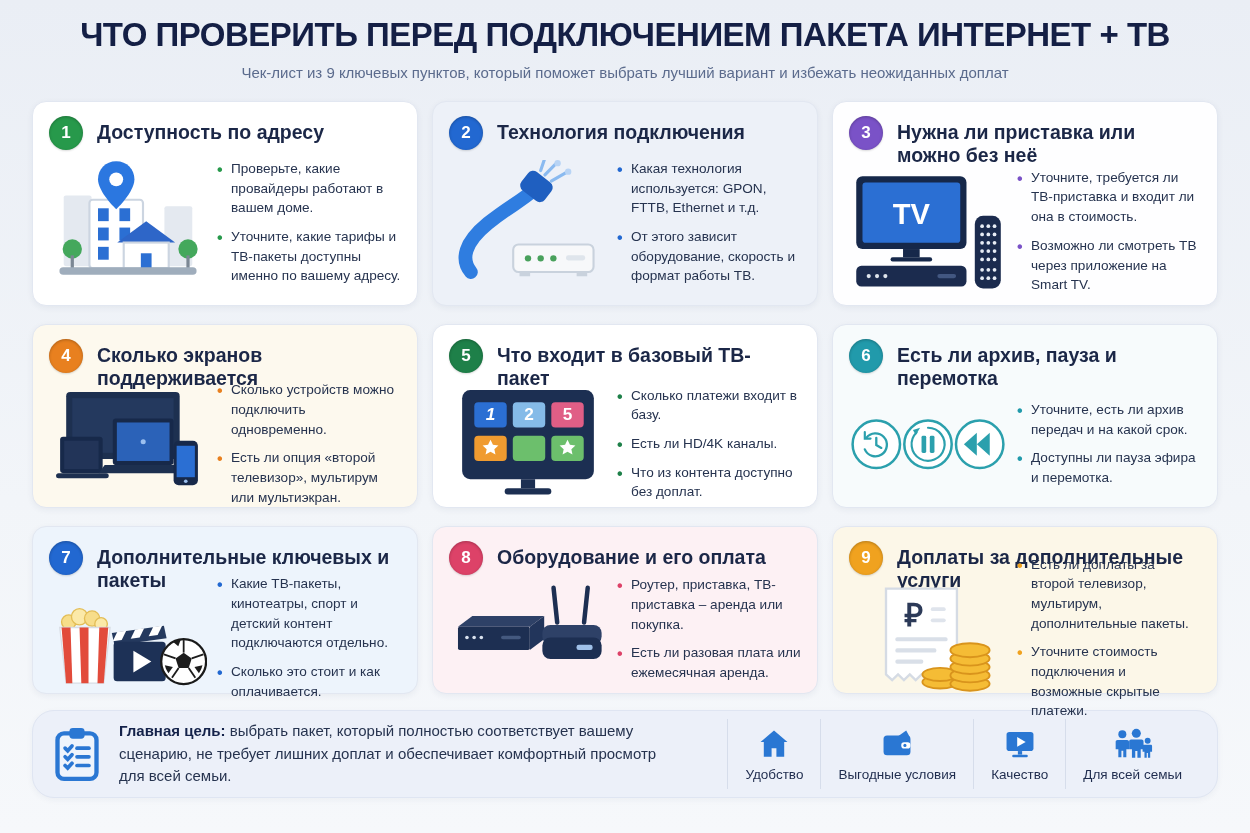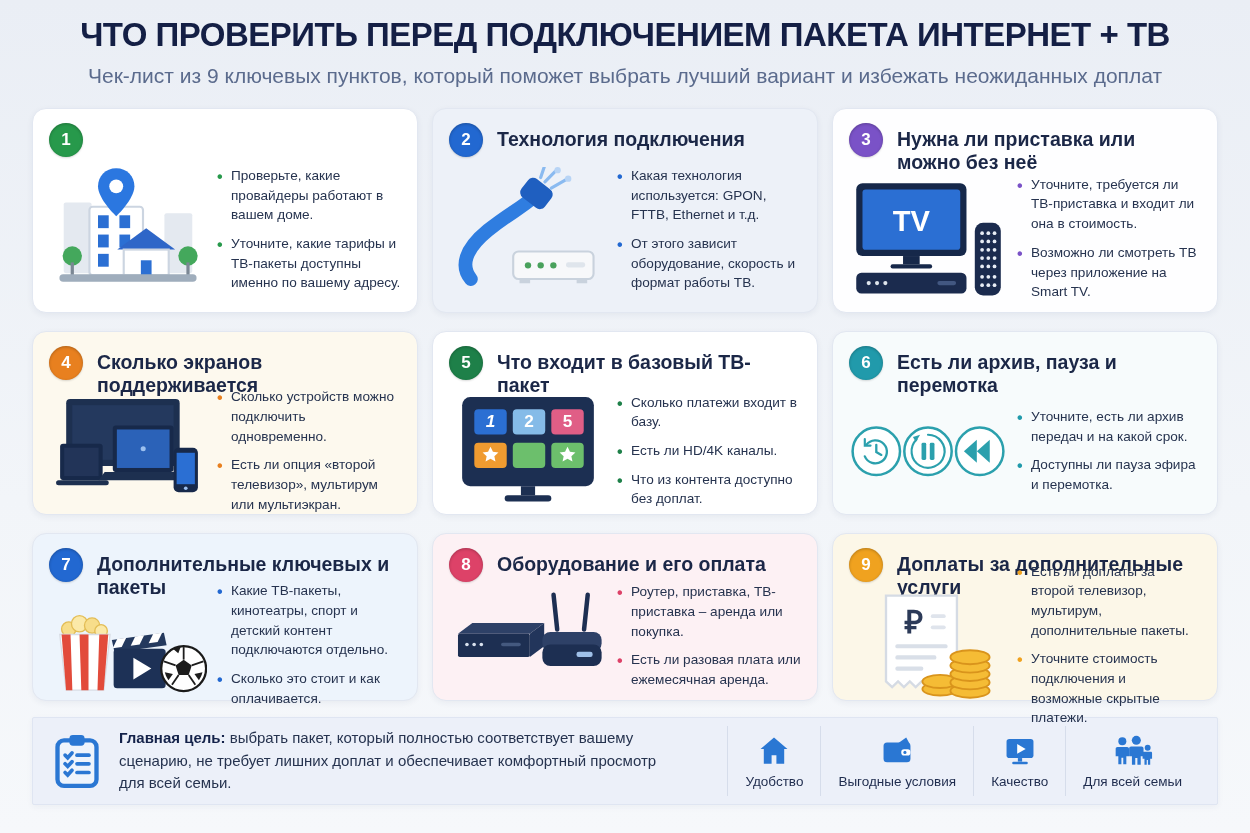--- a/index.html
+++ b/index.html
@@ -9,21 +9,21 @@
     width:1250px; height:833px; overflow:hidden;
     background:linear-gradient(180deg,#eaeef5 0%,#f2f5f9 60%,#f6f8fb 100%);
     padding-top:16px;
   }
   
   .hdr { text-align:center; }
   .hdr h1 {
     font-size:33px; font-weight:800; letter-spacing:-0.5px;
     color:#141f45; line-height:1.15;
   }
-  .hdr p { margin-top:10px; font-size:21px; color:#5b6b8d; }
+  .hdr p { margin-top:10px; font-size:15px; color:#5b6b8d; }
   
   .grid {
     margin:20px 32px 0; display:grid;
     grid-template-columns:repeat(3,1fr);
     grid-template-rows:205px 184px 168px;
     gap:18px 14px;
   }
   .card {
     border-radius:14px; border:1px solid #e2e7f1;
     box-shadow:0 2px 6px rgba(30,50,90,.06);
@@ -47,21 +47,21 @@
   .bullets li {
     position:relative; padding-left:14px; margin:9px 0;
     font-size:13.6px; color:#26334f; line-height:1.45;
   }
   .bullets li::before {
     content:"•"; position:absolute; left:0; top:-1px;
     color:var(--accent); font-size:16px; font-weight:700;
   }
   
   .footer {
-    margin:16px 32px 0; height:88px; border-radius:2px;
+    margin:16px 32px 0; height:88px; border-radius:22px;
     background:#ecf0f9; border:1px solid #dfe5f2;
     display:flex; align-items:center; padding:0 18px;
     box-shadow:0 2px 6px rgba(30,50,90,.05);
   }
   .goal { flex:1; display:flex; align-items:center; gap:16px; min-width:0; }
   .goal-icon { flex:0 0 52px; height:58px; }
   .goal-text { font-size:15px; color:#26334f; line-height:1.5; max-width:560px; }
   .goal-text strong { color:#14224a; font-weight:700; }
   .features { display:flex; height:70px; }
   .feature {
@@ -77,20 +77,21 @@
 <div class="page">
   <header class="hdr">
     <h1>ЧТО ПРОВЕРИТЬ ПЕРЕД ПОДКЛЮЧЕНИЕМ ПАКЕТА ИНТЕРНЕТ + ТВ</h1>
     <p>Чек-лист из 9 ключевых пунктов, который поможет выбрать лучший вариант и избежать неожиданных доплат</p>
   </header>
 
   <main class="grid" id="cards-grid">
       <section class="card" style="--accent: #27994b; background: rgb(255, 255, 255);">
         <div class="card-head">
           <span class="badge" style="background: rgb(39, 153, 75);">1</span>
+          <h2 class="card-title">Доступность по адресу</h2>
         </div>
         <div class="card-body">
           <div class="card-icon">
             <svg viewBox="0 0 140 118" width="150">
  <rect x="10" y="34" width="26" height="66" rx="2" fill="#e4e9f0"></rect>
  <rect x="104" y="44" width="26" height="56" rx="2" fill="#e4e9f0"></rect>
  <rect x="34" y="38" width="50" height="64" rx="3" fill="#fff" stroke="#ccd5e1" stroke-width="2"></rect>
  <rect x="42" y="46" width="10" height="12" fill="#2b6fd3"></rect>
               <rect x="62" y="46" width="10" height="12" fill="#2b6fd3"></rect>
  <rect x="42" y="64" width="10" height="12" fill="#2b6fd3"></rect>

